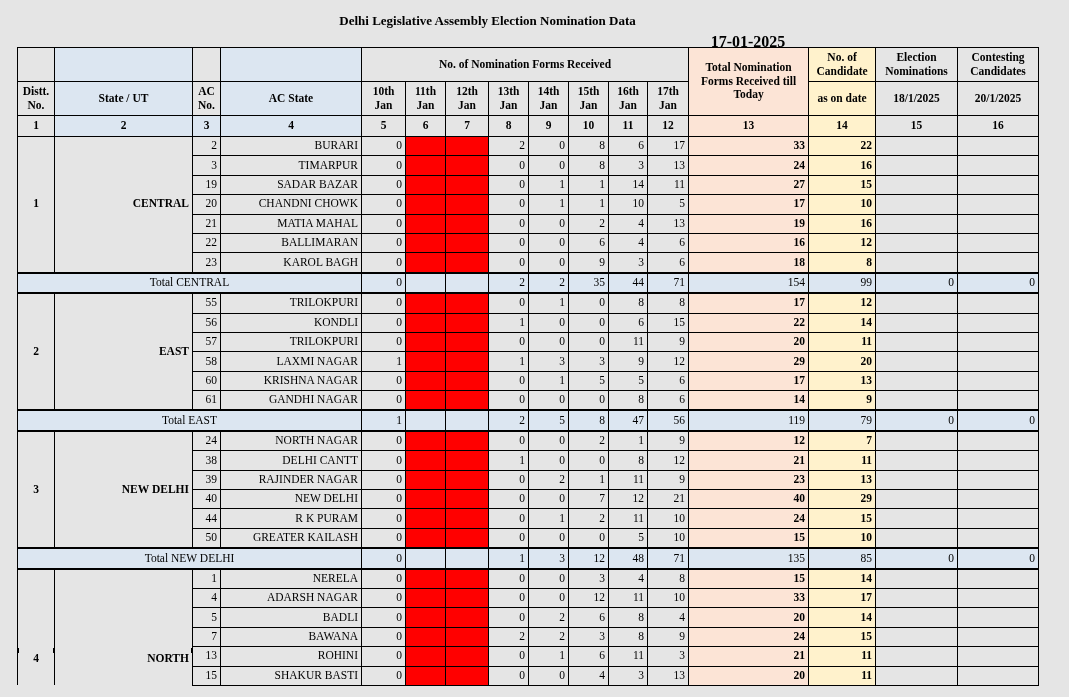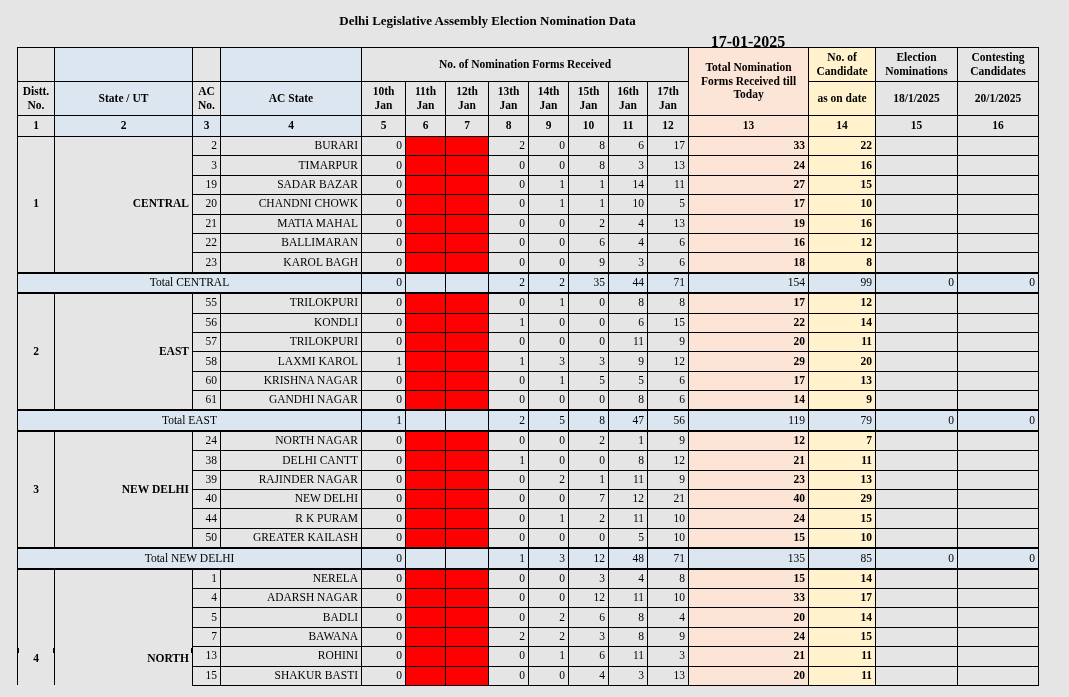--- a/index.html
+++ b/index.html
@@ -293,21 +293,21 @@
           <td class="r">0</td>
           <td class="r">11</td>
           <td class="r br2">9</td>
           <td class="r b peach br2">20</td>
           <td class="r b yellow br2">11</td>
           <td class="r b br2"></td>
           <td class="r b br2"></td>
         </tr>
         <tr class="data">
           <td class="r br2">58</td>
-          <td class="l br2">LAXMI KAROL</td>
+          <td class="l br2">LAXMI NAGAR</td>
           <td class="r">1</td>
           <td class="r red"></td>
           <td class="r red"></td>
           <td class="r">1</td>
           <td class="r">3</td>
           <td class="r">3</td>
           <td class="r">9</td>
           <td class="r br2">12</td>
           <td class="r b peach br2">29</td>
           <td class="r b yellow br2">20</td>

